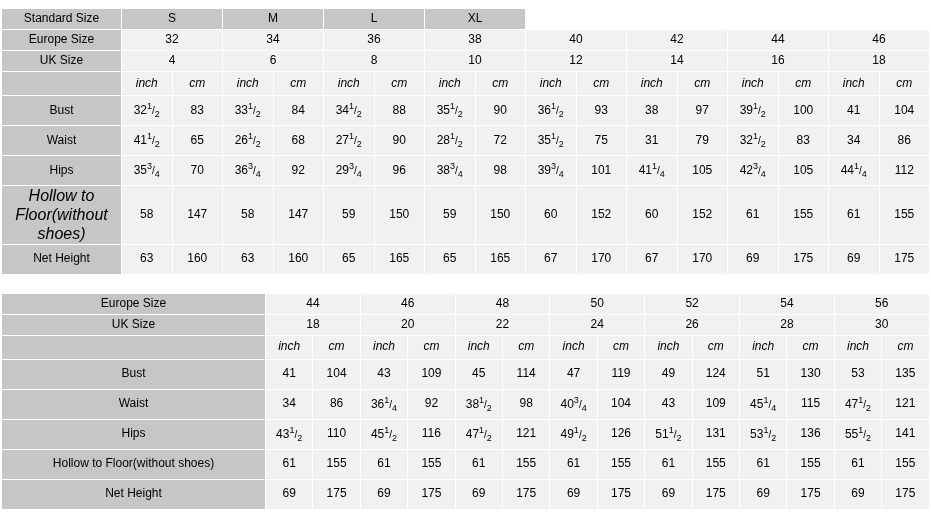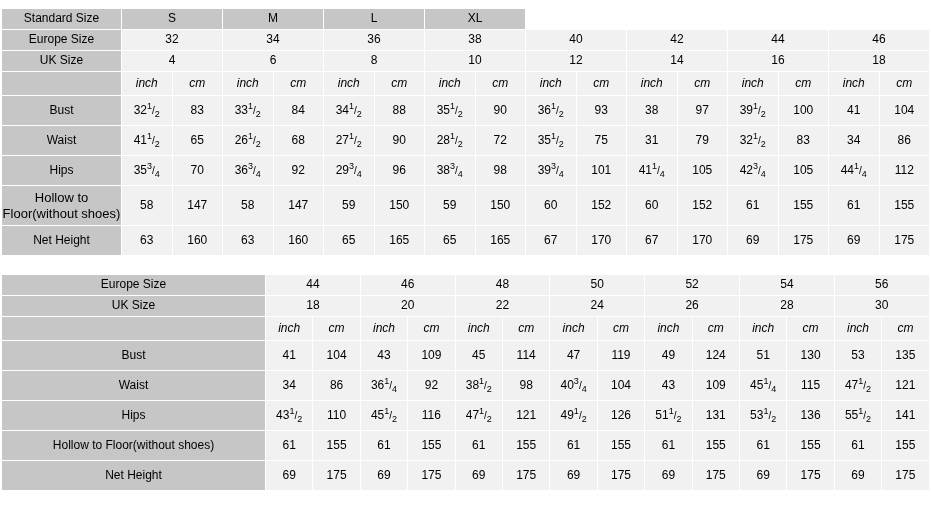--- a/index.html
+++ b/index.html
@@ -43,21 +43,21 @@
     position: relative;
     font-size: 11px;
     line-height: 1;
     vertical-align: baseline;
   }
   .frac sup { font-size: 9px; vertical-align: super; }
   .frac .sl { font-size: 10px; }
   .frac sub { font-size: 9px; vertical-align: sub; }
 
   .num { font-size: 12px; }
-  .lbl2 { font-size: 13px; line-height: 1.2; display: block; }
+  .lbl2 { font-size: 16px; line-height: 1.2; display: block; font-style: italic; }
 
   .gap { height: 18px; }
 
   table.plus {
     border-collapse: collapse;
     table-layout: fixed;
     width: 928px;
     margin: 0 0 0 1px;
   }
   table.plus td {

